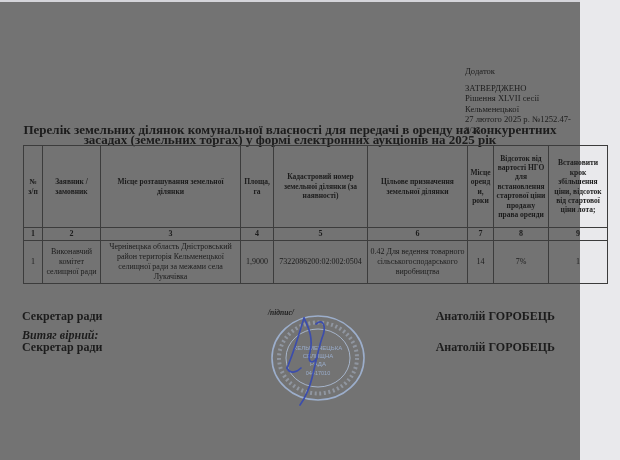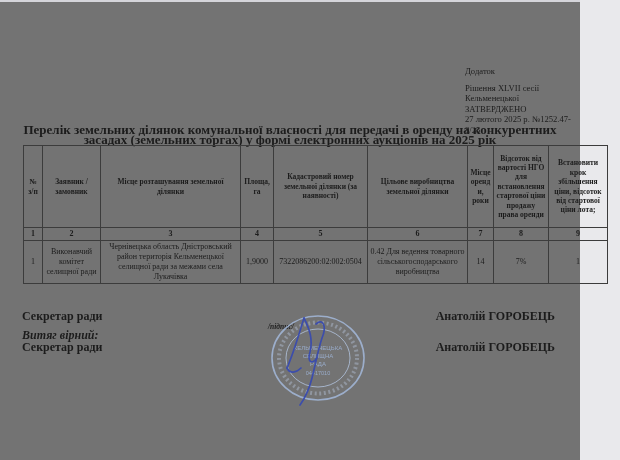--- a/index.html
+++ b/index.html
@@ -29,39 +29,39 @@
     text-align:center;vertical-align:middle;
     padding:1px 2px;line-height:1.25;
     overflow:hidden;word-wrap:break-word;
   }
   table.land{border:1.5px solid #333;}
   tr.head th{font-weight:bold;height:79px;font-size:7.5px;}
   tr.nums td{font-weight:bold;height:12px;padding:0;font-size:8px;}
   tr.data td{height:33px;font-size:8px;}
   
   .sig{position:absolute;font-size:12px;font-weight:bold;white-space:nowrap;}
-  .sig-note{position:absolute;left:268px;top:320px;font-size:7.5px;font-weight:bold;font-style:italic;}
+  .sig-note{position:absolute;left:268px;top:306px;font-size:7.5px;font-weight:bold;font-style:italic;}
   .name-right{right:25px;text-align:left;}
   
   .stamp{position:absolute;left:266px;top:306px;width:104px;height:104px;}
   .stamp text{
     font-family:"Liberation Sans", sans-serif;
     text-anchor:middle;fill:#9db2d4;opacity:.9;
   }
 </style>
 </head>
 <body>
 
 <div class="page">
 
   <div class="approval">
     <div>Додаток</div>
     <div class="gap"></div>
+    <div>ЗАТВЕРДЖЕНО</div>
     <div>Рішення XLVII сесії Кельменецької</div>
-    <div>ЗАТВЕРДЖЕНО</div>
     <div>27 лютого 2025 р. №1252.47-8/25</div>
   </div>
 
   <div class="doc-title">Перелік земельних ділянок комунальної власності для передачі в оренду на конкурентних засадах (земельних торгах) у формі електронних аукціонів на 2025 рік</div>
 
   <table class="land">
     <colgroup>
       <col style="width:19px">
         <col style="width:58px">
         <col style="width:140px">
@@ -72,21 +72,21 @@
         <col style="width:55px">
         <col style="width:59px">
     </colgroup>
     <tbody>
         <tr class="head">
       <th>№ з/п</th>
       <th>Заявник / замовник</th>
       <th>Місце розташування земельної ділянки</th>
       <th>Площа, га</th>
       <th>Кадастровий номер земельної ділянки (за наявності)</th>
-      <th>Цільове виробництва земельної ділянки</th>
+      <th>Цільове призначення земельної ділянки</th>
       <th>Місце оренди, роки</th>
       <th>Відсоток від вартості НГО для встановлення стартової ціни продажу права оренди</th>
       <th>Встановити крок збільшення ціни, відсоток від стартової ціни лота;</th>
     </tr>
     <tr class="nums">
       <td>1</td>
       <td>2</td>
       <td>3</td>
       <td>4</td>
       <td>5</td>

